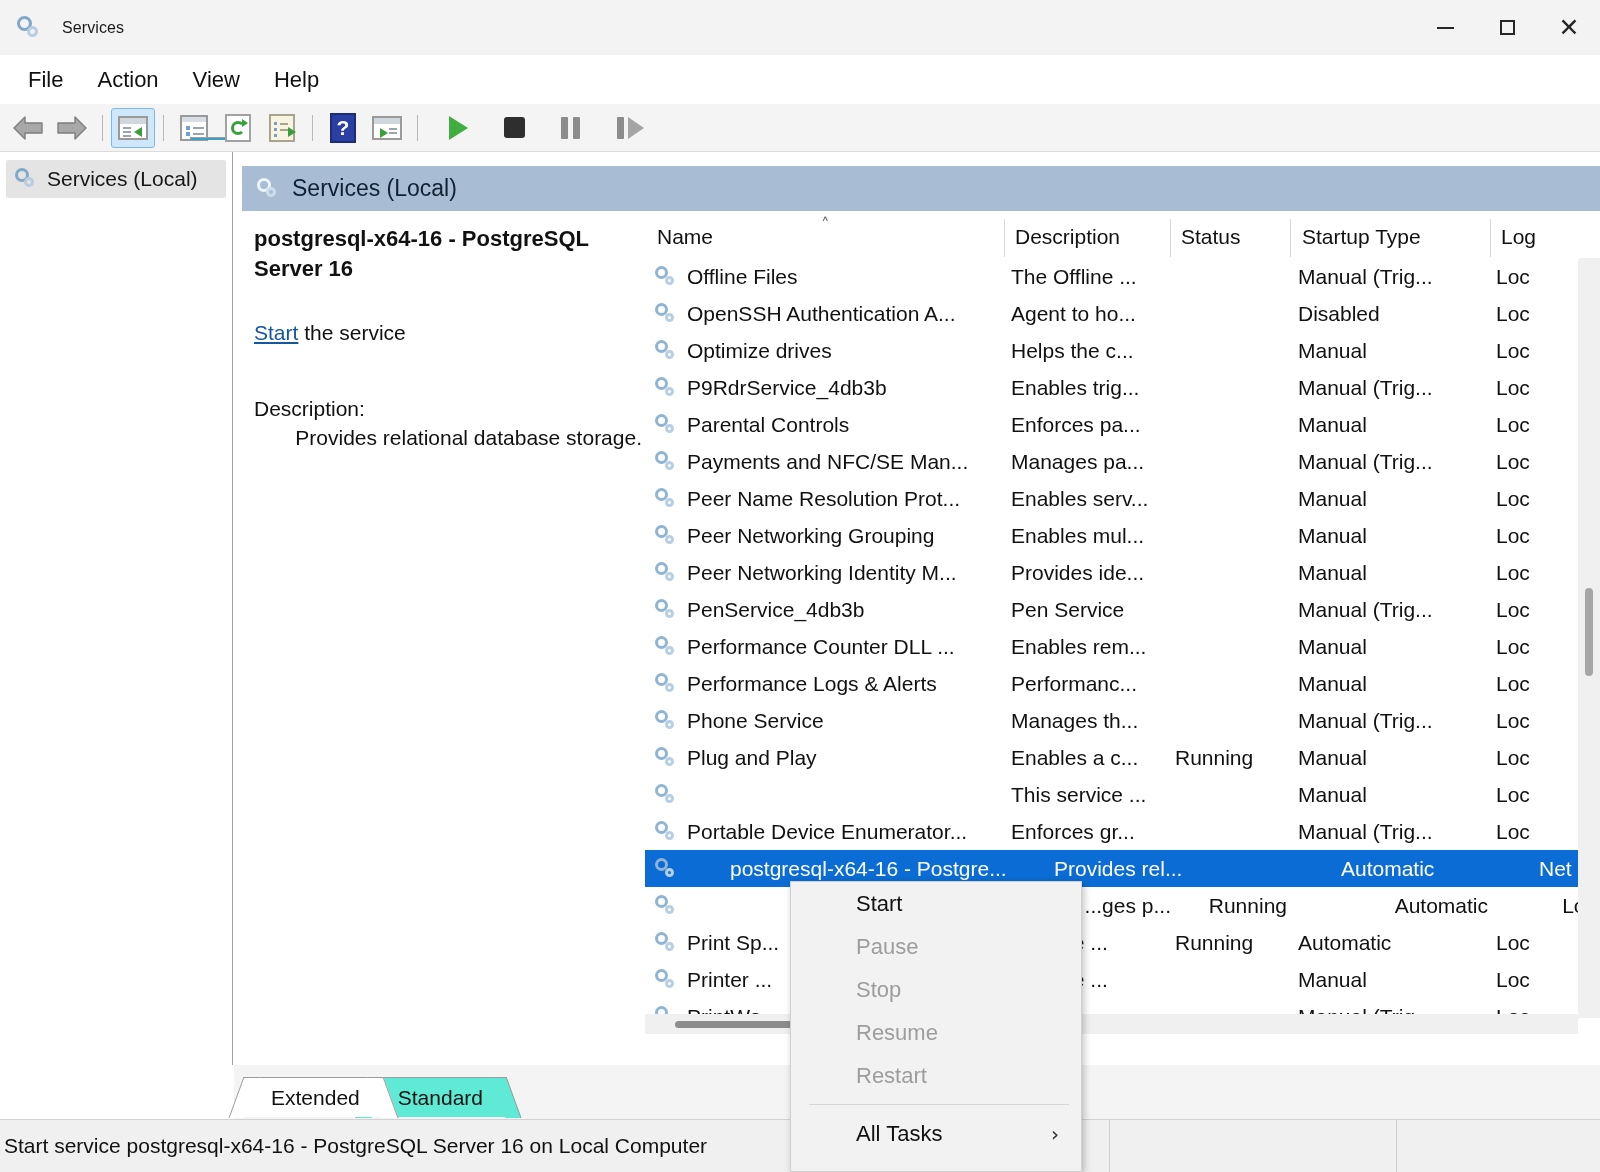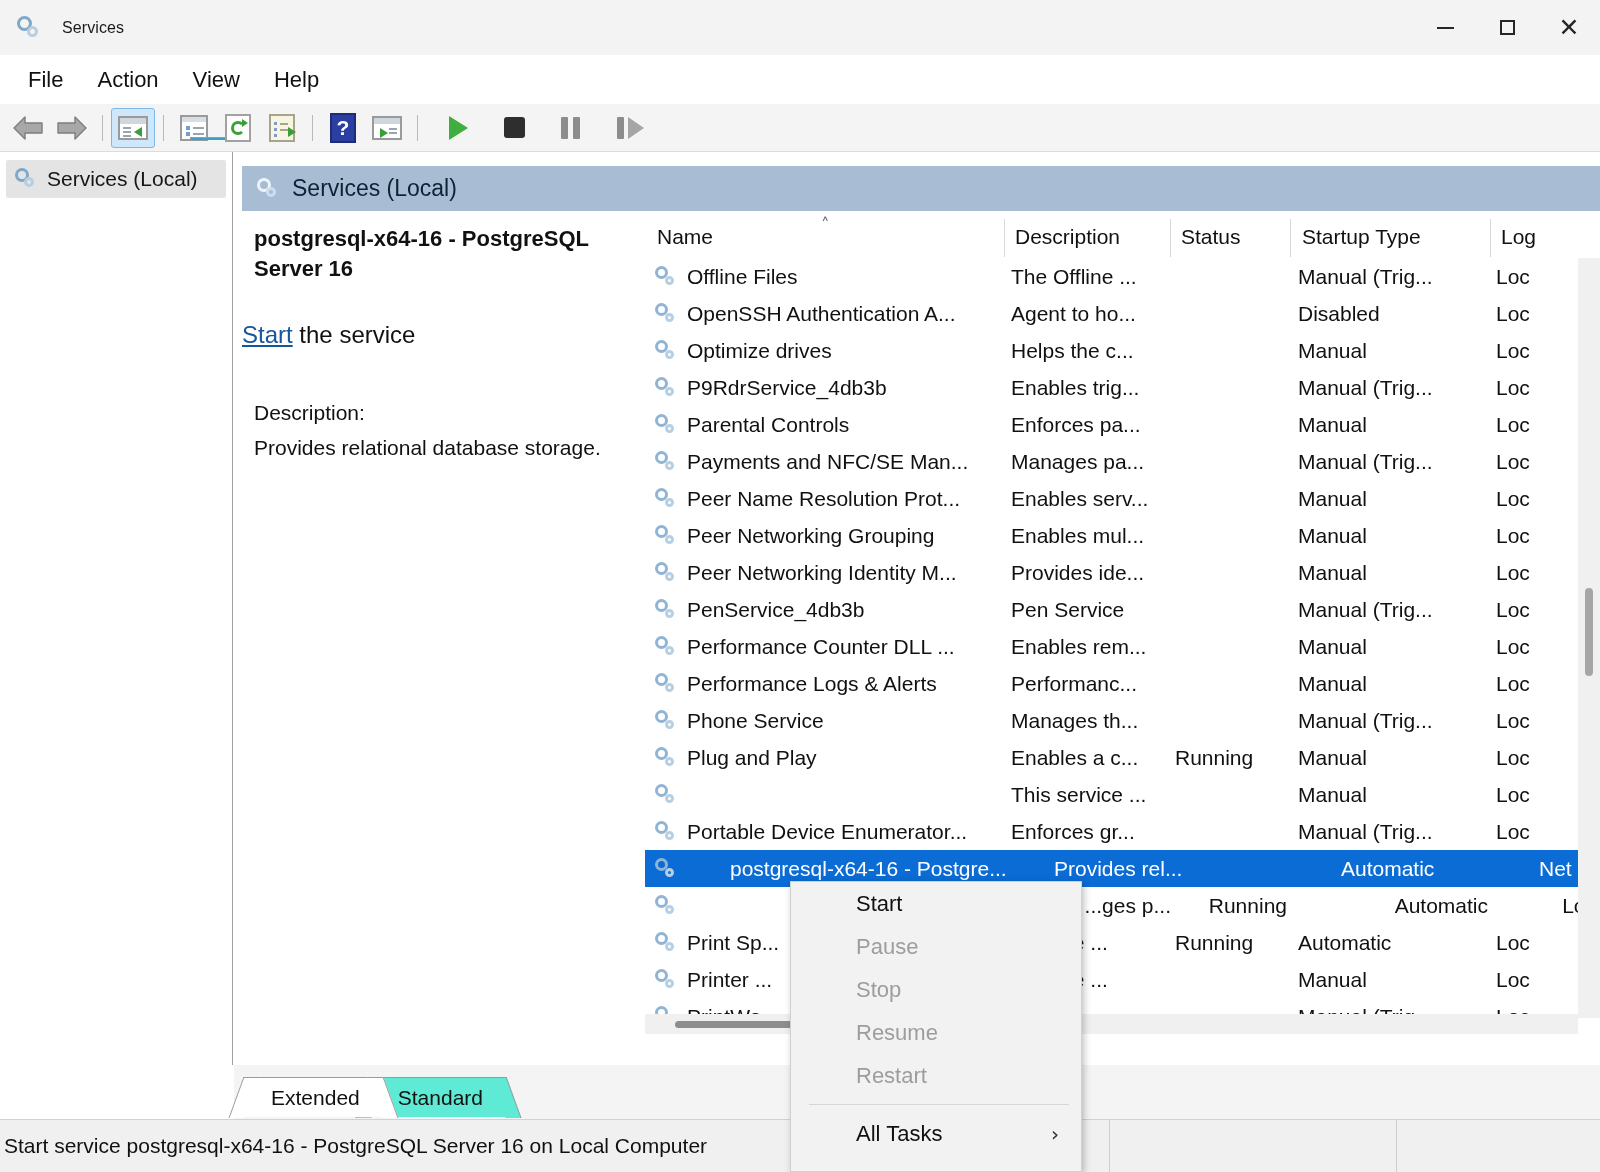--- a/index.html
+++ b/index.html
@@ -135,24 +135,24 @@
     position:absolute; left:8px; top:14px; width:1358px; height:45px;
     background:#a8bdd4; display:flex; align-items:center;
   }
   #detail-head .ttl { font-size:23px; color:#0f2133; margin-left:12px; }
 
   #detailpane { position:absolute; left:8px; top:59px; width:400px; height:854px; background:#fff; }
   #detailpane .svc-title {
     font-size: 22px; font-weight: bold; color:#111; line-height: 1.35;
     margin: 13px 10px 0 12px;
   }
-  #detailpane .start-line { margin: 38px 0 0 0; font-size: 24px; color:#111; }
+  #detailpane .start-line { margin: 38px 0 0 12px; font-size: 21px; color:#111; }
   #detailpane .start-line a { color:#1456a0; text-decoration: underline; }
   #detailpane .desc-label { margin: 52px 0 0 12px; font-size: 21px; color:#111; }
-  #detailpane .desc-text { margin: 11px 0 0 12px; font-size: 21px; color:#111; }
+  #detailpane .desc-text { margin: 5px 0 0 12px; font-size: 21px; color:#111;text-align:right; }
 
   
   #listview {
     position:absolute; left:411px; top:59px; width:955px; height:854px;
     background:#fff; overflow:hidden;
   }
   #lv-header { position:absolute; left:0; top:0; width:955px; height:47px; background:#fff; }
   #lv-header .hcell {
     position:absolute; top:0; height:47px; display:flex; align-items:flex-end;
     font-size:21px; color:#111; padding-bottom:9px;

